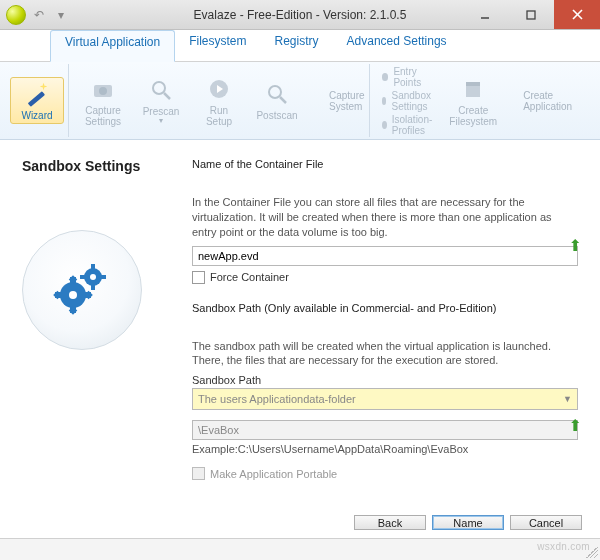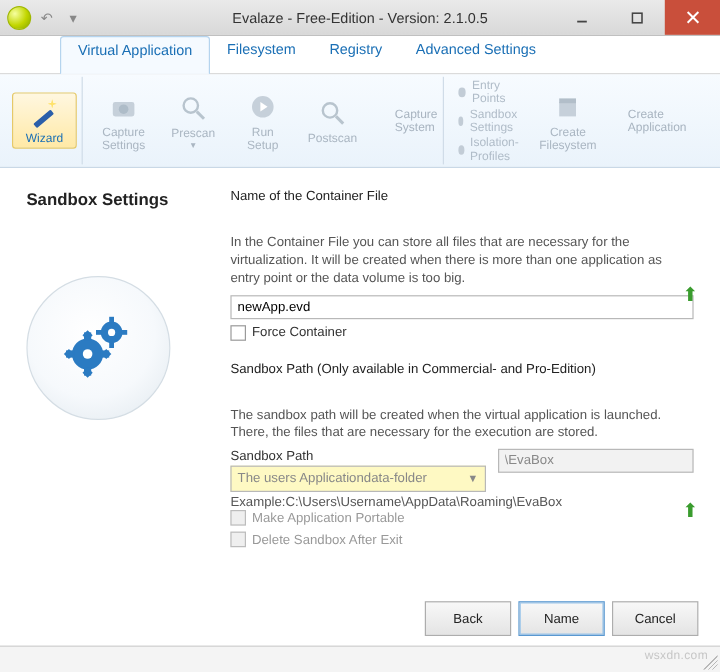--- a/index.html
+++ b/index.html
@@ -47,32 +47,32 @@
   .desc { color:#555; line-height:1.35; margin-bottom:6px;margin-top:25px; }
   .txtinput { width:100%; border:1px solid #b8b8b8; padding:3px 5px; font-size:11px; background:#fff; }
   .txtinput.disabled { background:#f2f2f2; color:#888; }
   .chk-row { display:flex; align-items:center; gap:5px; margin-top:5px; }
   .chk { width:13px; height:13px; border:1px solid #9a9a9a; background:#fff; }
   .chk.disabled { background:#efefef; border-color:#bcbcbc; }
   .chk-label { color:#333; }
   .chk-label.disabled { color:#999; }
 
   .sec2 { margin-top:18px; }
-  .cols { display:flex; gap:10px; margin-top:4px; }
+  .cols { display:flex; gap:10px; margin-top:4px;flex-direction:column; }
   .col { flex:1; }
   .col-label { font-size:11px; color:#333; margin-bottom:2px; }
   .select-box { border:1px solid #b8b8b8; background:#fef9c3; height:22px; display:flex; align-items:center; padding:0 5px; font-size:11px; color:#888; position:relative; }
   .select-box .caret { position:absolute; right:5px; color:#888; font-size:9px; }
   .example { font-size:11px; color:#555; margin-top:3px; }
 
   .arrow-up { position:absolute; right:-4px; color:#3a9c2e; font-size:16px; }
 
   
   .footer { position:absolute; bottom:30px; right:18px; display:flex; gap:6px; }
-  .btn { min-width:72px; height:29px; border:1px solid #adadad; background:linear-gradient(#f8f8f8,#e4e4e4); font-size:11px; color:#222; display:flex; align-items:center; justify-content:center; cursor:pointer; }
+  .btn { min-width:72px; height:15px; border:1px solid #adadad; background:linear-gradient(#f8f8f8,#e4e4e4); font-size:11px; color:#222; display:flex; align-items:center; justify-content:center; cursor:pointer; }
   .btn.primary { border-color:#5a98d0; box-shadow:0 0 0 1px #9cc6ea inset; }
 
   .watermark { position:absolute; bottom:8px; right:10px; font-size:10px; color:#c6c6c6; letter-spacing:.3px; }
   .resize { position:absolute; bottom:2px; right:2px; width:12px;height:12px; background:
     linear-gradient(135deg, transparent 50%, #b8b8b8 50%, #b8b8b8 55%, transparent 55%,
                     transparent 65%, #b8b8b8 65%, #b8b8b8 70%, transparent 70%,
                     transparent 80%, #b8b8b8 80%, #b8b8b8 85%, transparent 85%); }
   .statusbar { position:absolute; bottom:0; left:0; right:0; height:22px; border-top:1px solid #d0d0d0; background:#f4f4f4; }
 </style>
 </head>
@@ -253,27 +253,23 @@
             <span>The users Applicationdata-folder</span>
             <span class="caret">▼</span>
           </div>
         </div>
         <div class="col">
           <input class="txtinput disabled" disabled="" value="\EvaBox" style="">
         </div>
       </div>
       <div class="example">Example:C:\Users\Username\AppData\Roaming\EvaBox</div>
 
-      <div class="chk-row" style="margin-top:0;">
+      <div class="chk-row" style="margin-top:12px;">
         <div class="chk disabled"></div>
         <span class="chk-label disabled">Make Application Portable</span>
-      </div>
-      <div class="chk-row">
-        <div class="chk disabled"></div>
-        <span class="chk-label disabled">Delete Sandbox After Exit</span>
       </div>
     </div>
     <div class="arrow-up" style="top:258px;">⬆</div>
   </div>
 </div>
 
 <div class="footer">
   <div class="btn">Back</div>
   <div class="btn primary">Name</div>
   <div class="btn">Cancel</div>

